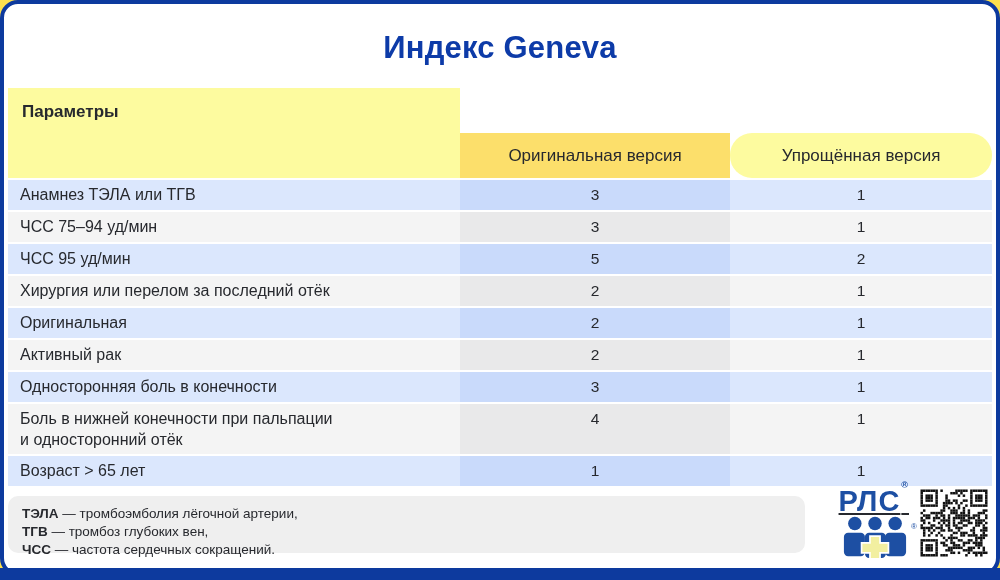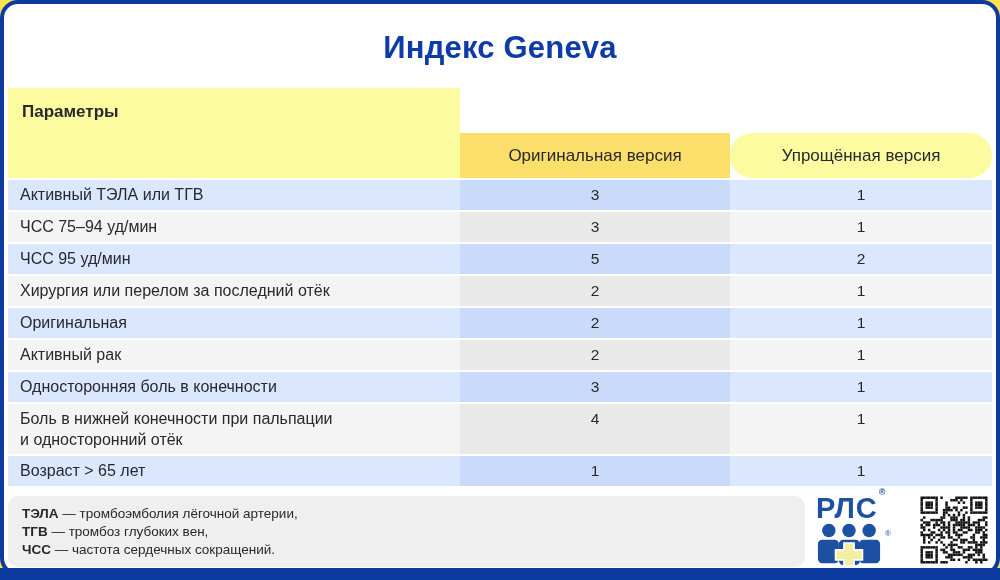--- a/index.html
+++ b/index.html
@@ -52,33 +52,33 @@
     padding:4px 12px;box-sizing:border-box;white-space:pre-line;line-height:21px;
   }
   .trow .c-num{
     text-align:center;padding-top:4px;line-height:21px;font-size:15.5px;
   }
   .trow.alt-blue .c-param,.trow.alt-blue .c-simpl{background:var(--row-blue,#dbe7fd);}
   .trow.alt-blue .c-orig{background:var(--row-blue-mid,#c9dafb);}
   .trow.alt-gray .c-param,.trow.alt-gray .c-simpl{background:var(--row-gray,#f4f4f4);}
   .trow.alt-gray .c-orig{background:var(--row-gray-mid,#e9e9ea);}
   .footer{
-    margin-top:10px;height:71px;display:flex;
+    margin-top:10px;height:57px;display:flex;
   }
   .legend-box{
     width:797px;box-sizing:border-box;background:var(--footer-gray,#efefef);
     border-radius:10px;padding:9px 14px;font-size:13.5px;line-height:18px;
   }
   .legend-line b{font-weight:bold;}
   .brand-area{
     flex:1;display:flex;align-items:center;justify-content:flex-end;
     gap:10px;padding-right:2px;position:relative;top:-2px;
   }
   .logo-block{
-    display:flex;flex-direction:column;align-items:flex-start;width:92px;
+    display:flex;flex-direction:column;align-items:flex-end;width:92px;text-decoration:underline;
   }
   .logo-text{
     font-weight:bold;font-size:29px;color:var(--logo-blue,#1d4fa3);
     line-height:28px;letter-spacing:1px;position:relative;
   }
   .logo-text sup{font-size:9px;position:relative;top:-12px;left:1px;}
   .logo-icon-wrap{position:relative;margin-top:1px;}
   .logo-icon-reg{
     position:absolute;right:-9px;top:6px;font-size:8px;color:var(--logo-blue,#1d4fa3);
   }
@@ -94,21 +94,21 @@
   </div>
 
   <div class="thead">
     <div class="cell-params">Параметры</div>
     <div class="cell-orig">Оригинальная версия</div>
     <div class="cell-simpl">Упрощённая версия</div>
   </div>
 
   <div id="rows-container">
       <div class="trow alt-blue">
-        <div class="c-param">Активный ТЭЛА или ТГВ</div>
+        <div class="c-param">Анамнез ТЭЛА или ТГВ</div>
         <div class="c-num c-orig">3</div>
         <div class="c-num c-simpl">1</div>
       </div>
       <div class="trow alt-gray">
         <div class="c-param">ЧСС 75–94 уд/мин</div>
         <div class="c-num c-orig">3</div>
         <div class="c-num c-simpl">1</div>
       </div>
       <div class="trow alt-blue">
         <div class="c-param">ЧСС 95 уд/мин</div>

